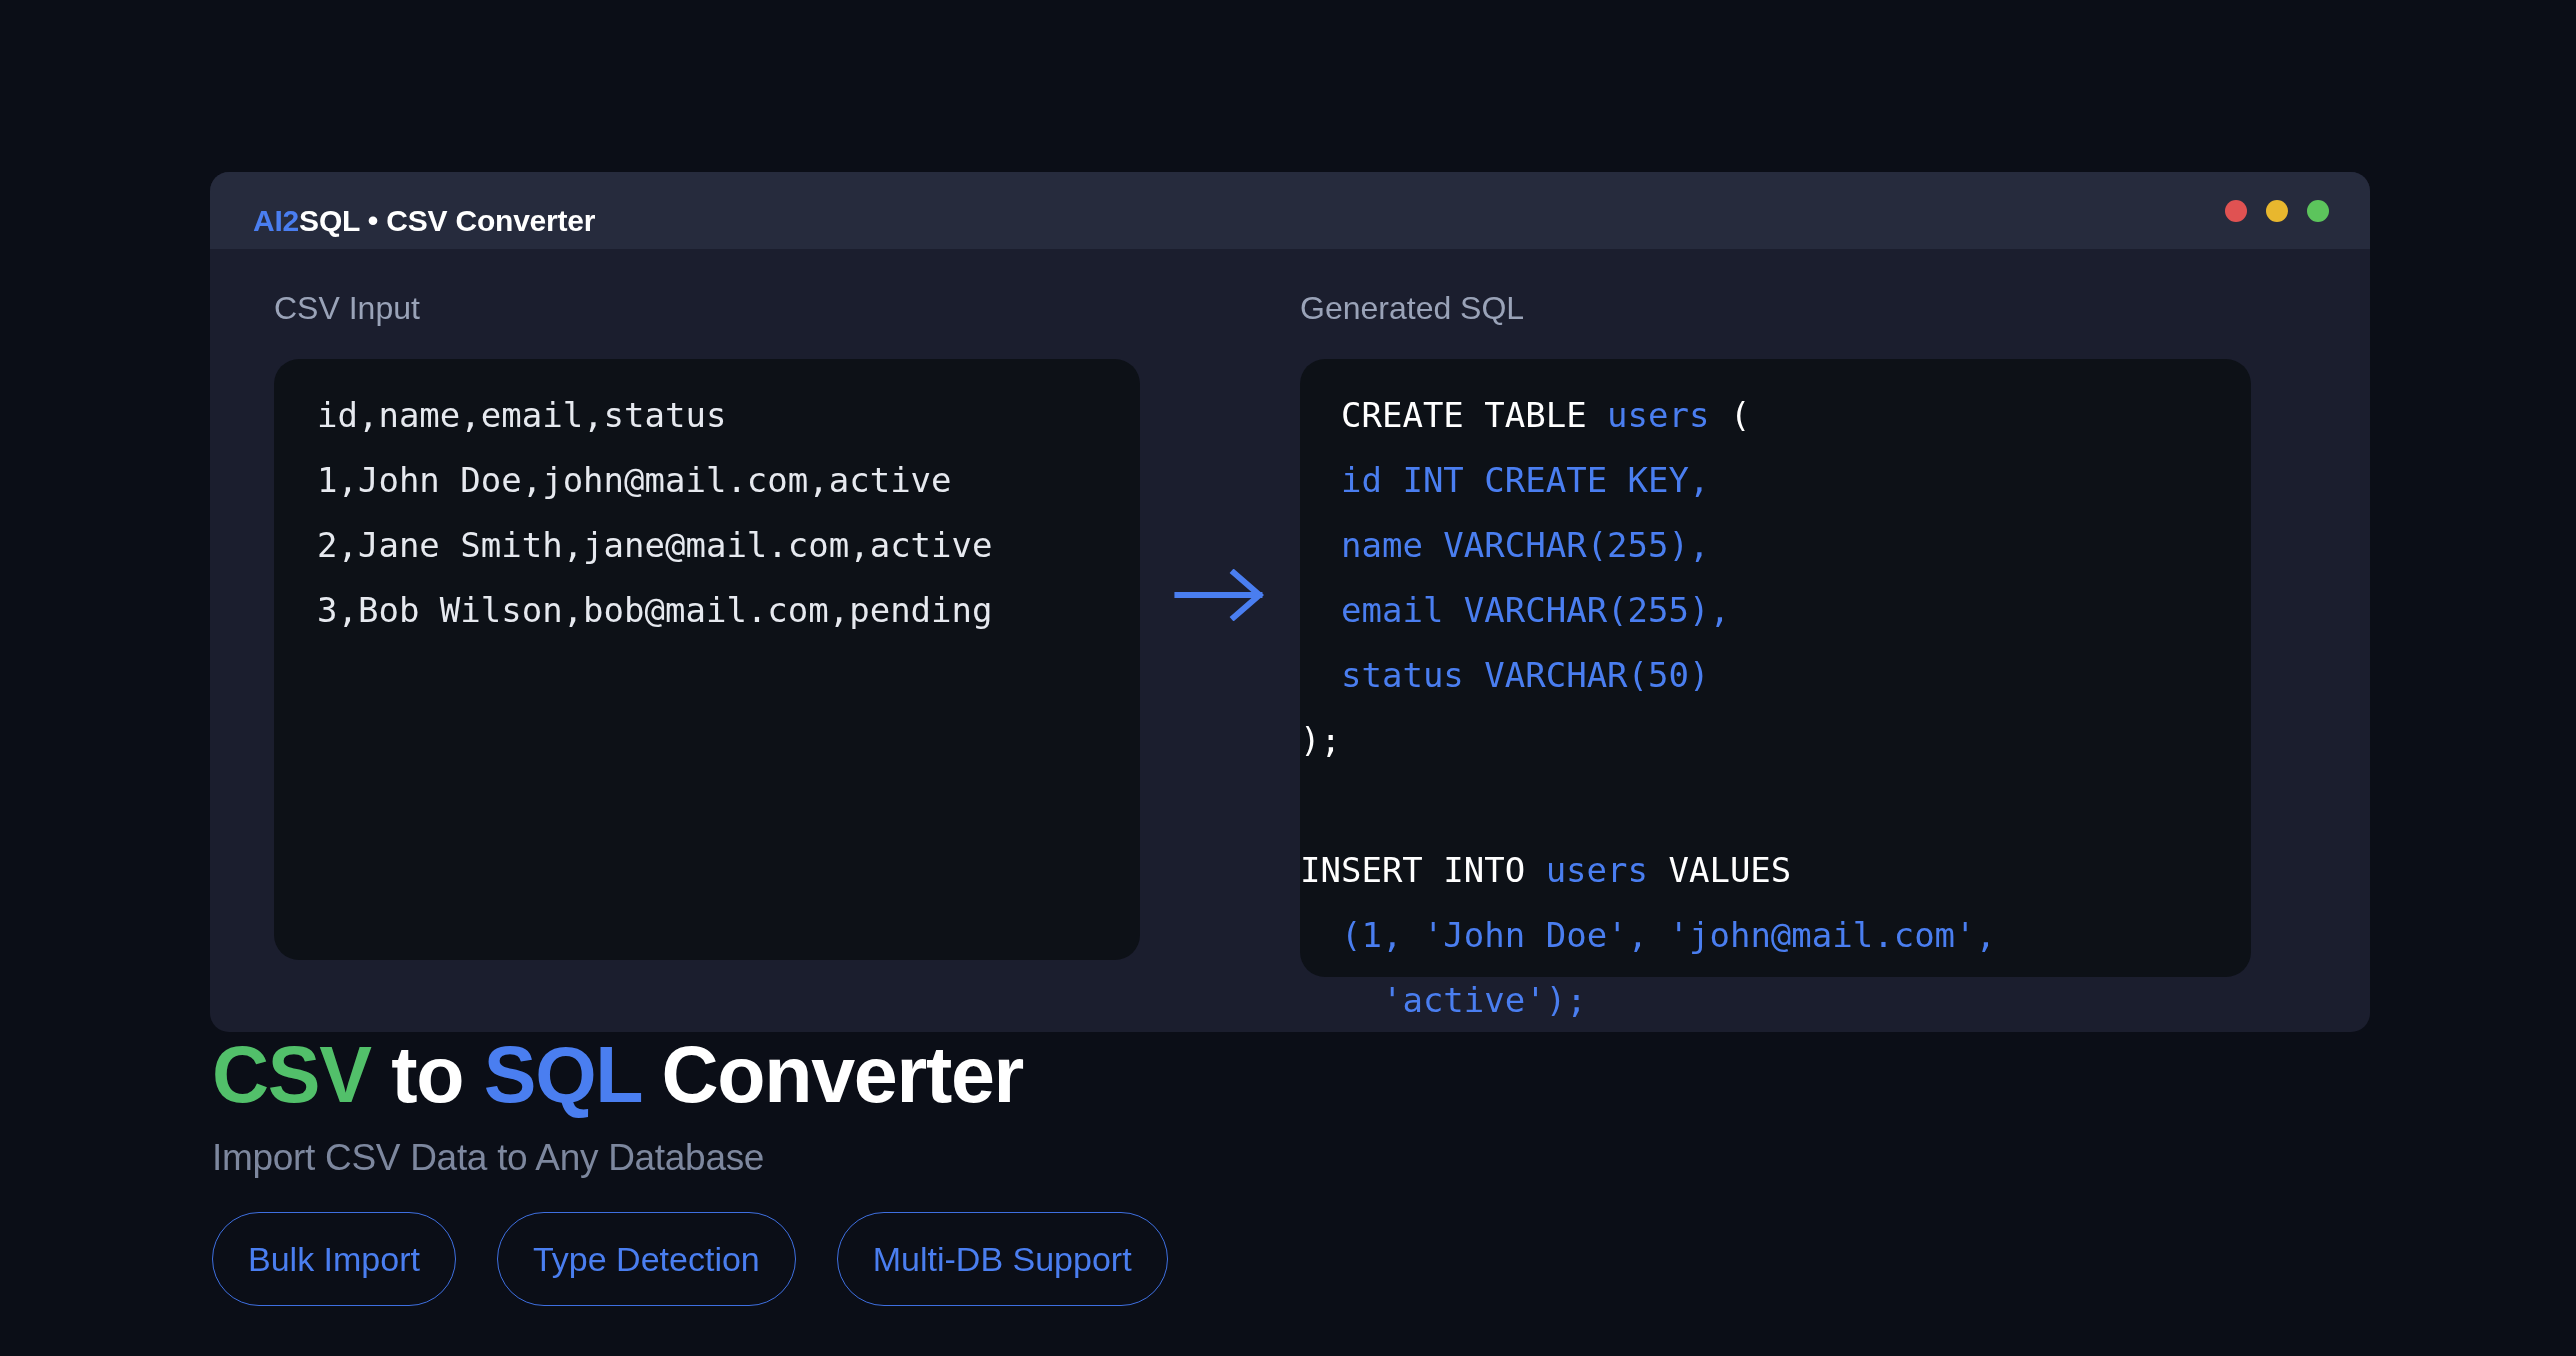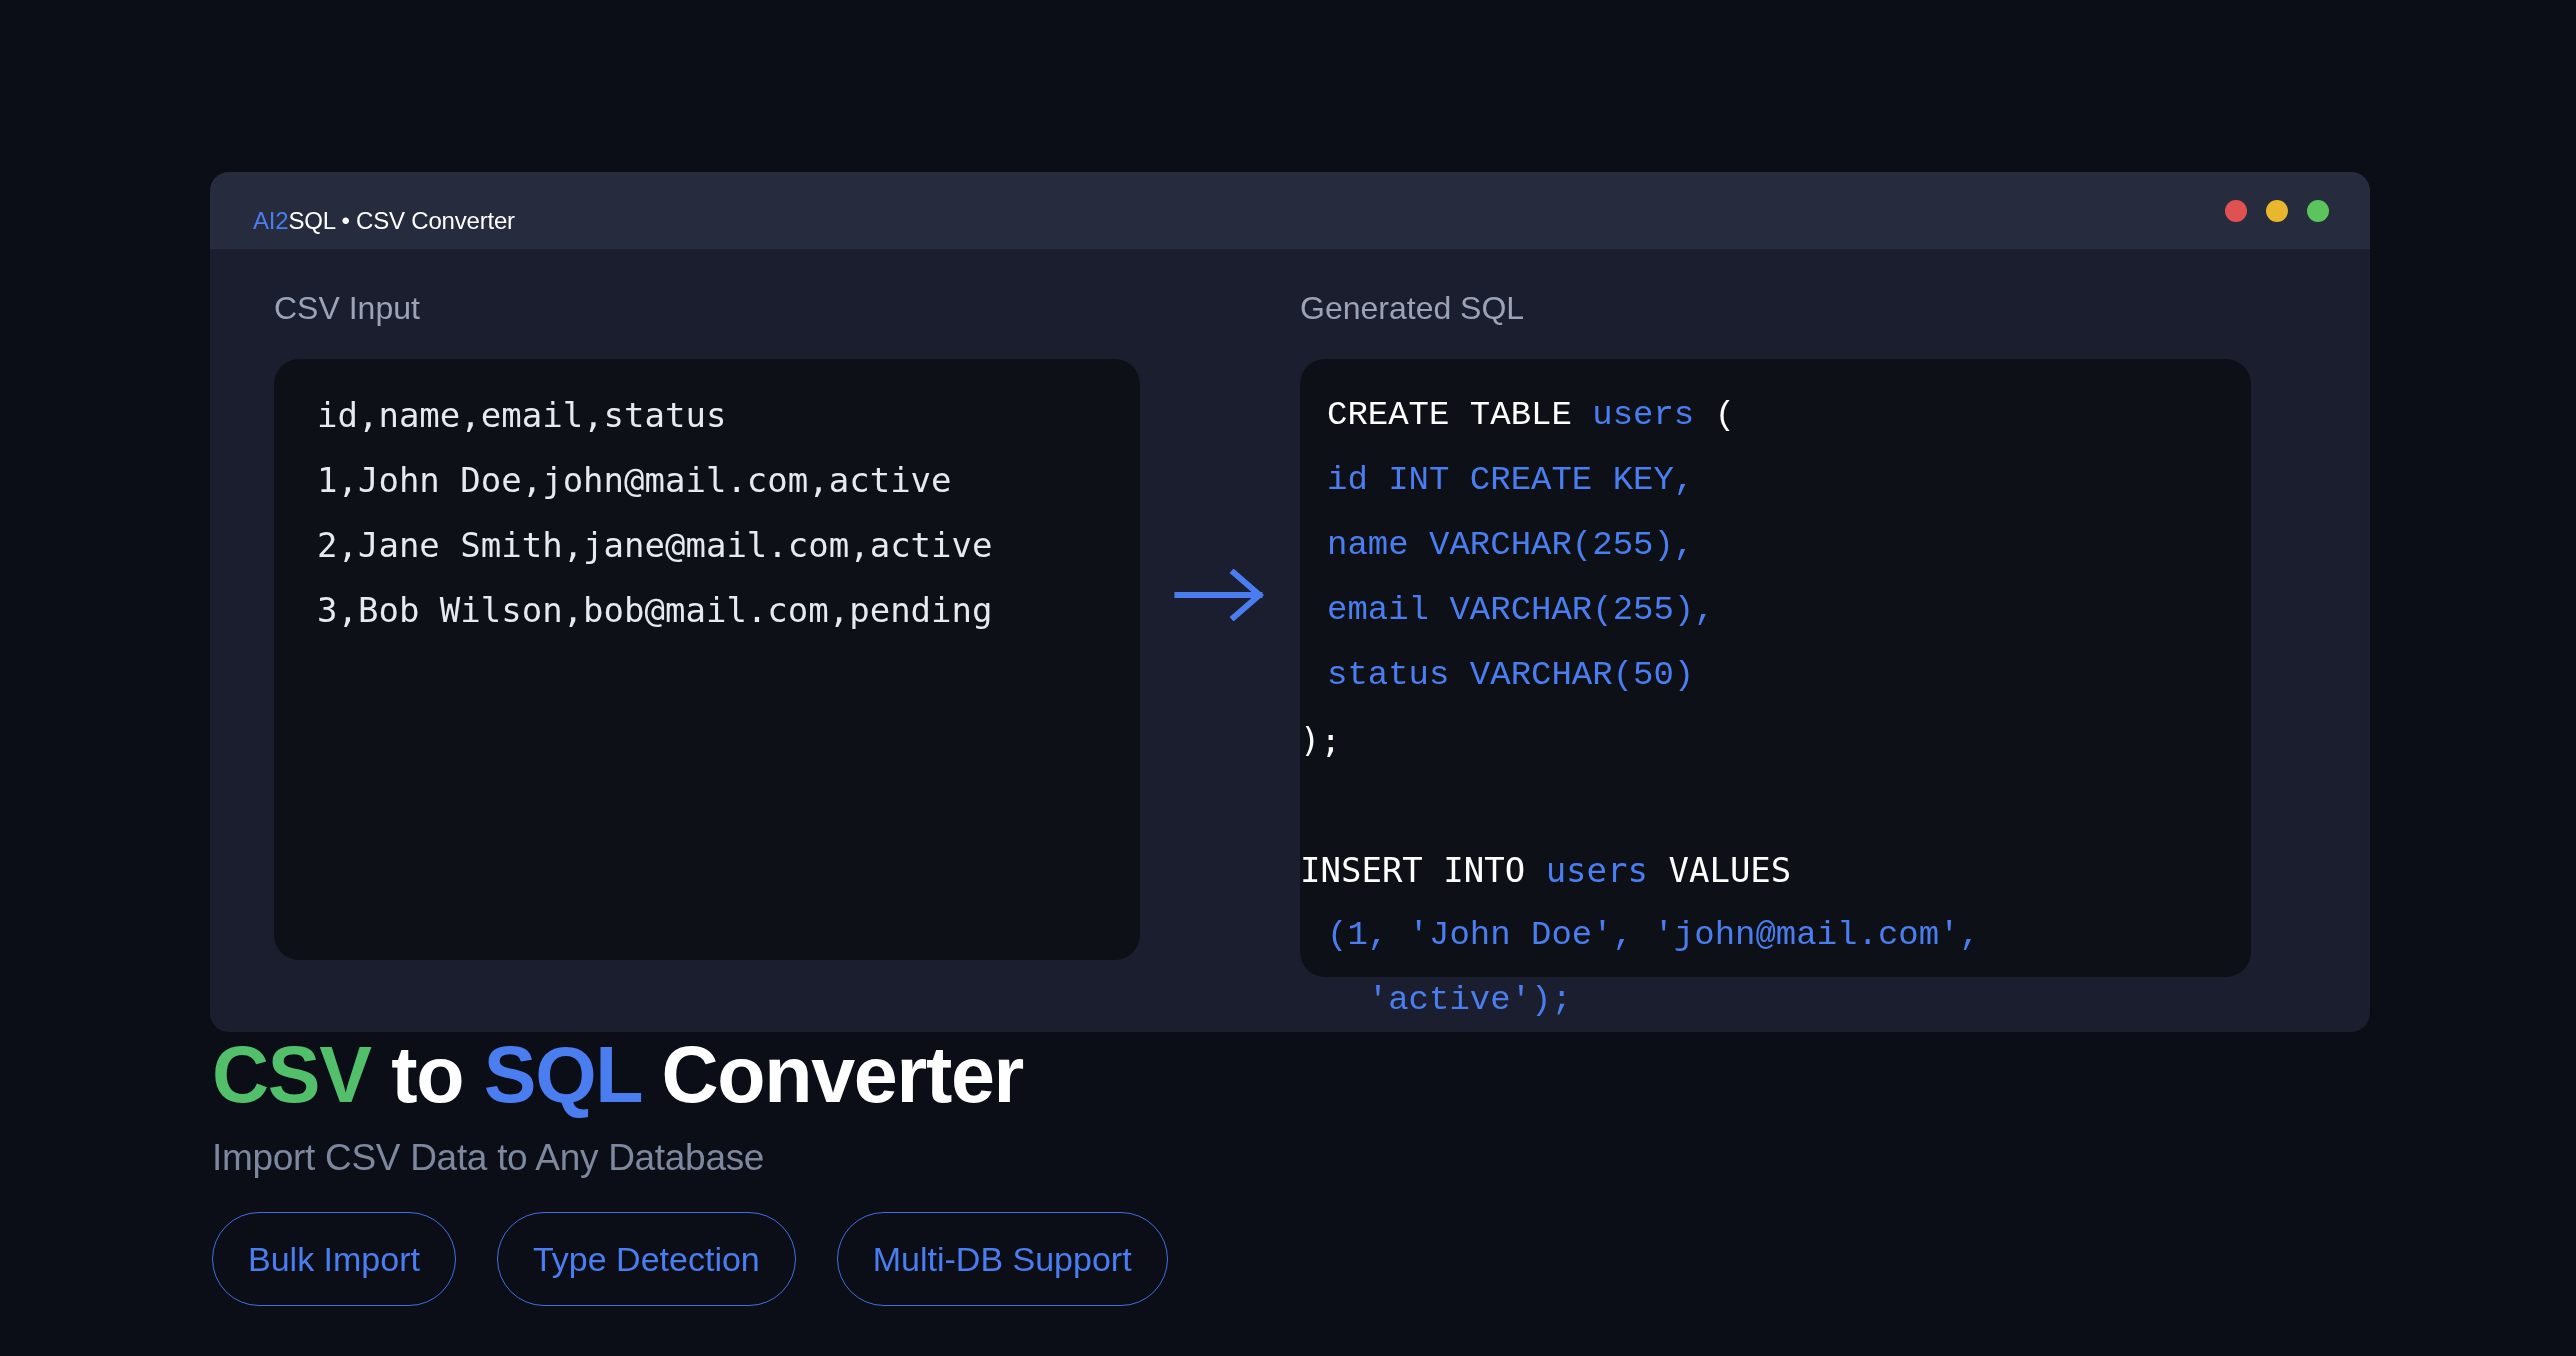--- a/index.html
+++ b/index.html
@@ -40,22 +40,22 @@
     position: relative;
     height: 77px;
     background: #262b3d;
     display: flex;
     align-items: center;
     justify-content: space-between;
     padding: 0 41px 0 43px;
   }
 
   .window-title {
-    font-size: 24px;
-    font-weight: normal;
+    font-size: 30px;
+    font-weight: bold;
     color: #ffffff;
     letter-spacing: -0.2px;
     white-space: nowrap;
     margin-top: 20px;
   }
   .window-title .brand-accent { color: #4a7ef0; }
 
   .window-dots {
     display: flex;
     align-items: center;
@@ -110,21 +110,21 @@
     padding: 24px 0 0 43px;
   }
 
   .code-box-sql {
     width: 951px;
     height: 618px;
     padding: 24px 0 0 0;
   }
 
   .code-line { white-space: pre; }
-  .code-line.indent { padding-left: 27px; font-family: Liberation Mono, monospace; }
+  .code-line.indent { padding-left: 41px; }
 
   .tok-key  { color: #ffffff; }
   .tok-id   { color: #4a7ef0; }
   .tok-blue { color: #4a7ef0; }
 
   
   .pane-arrow {
     flex: 0 0 auto;
     width: 159px;
     display: flex;

